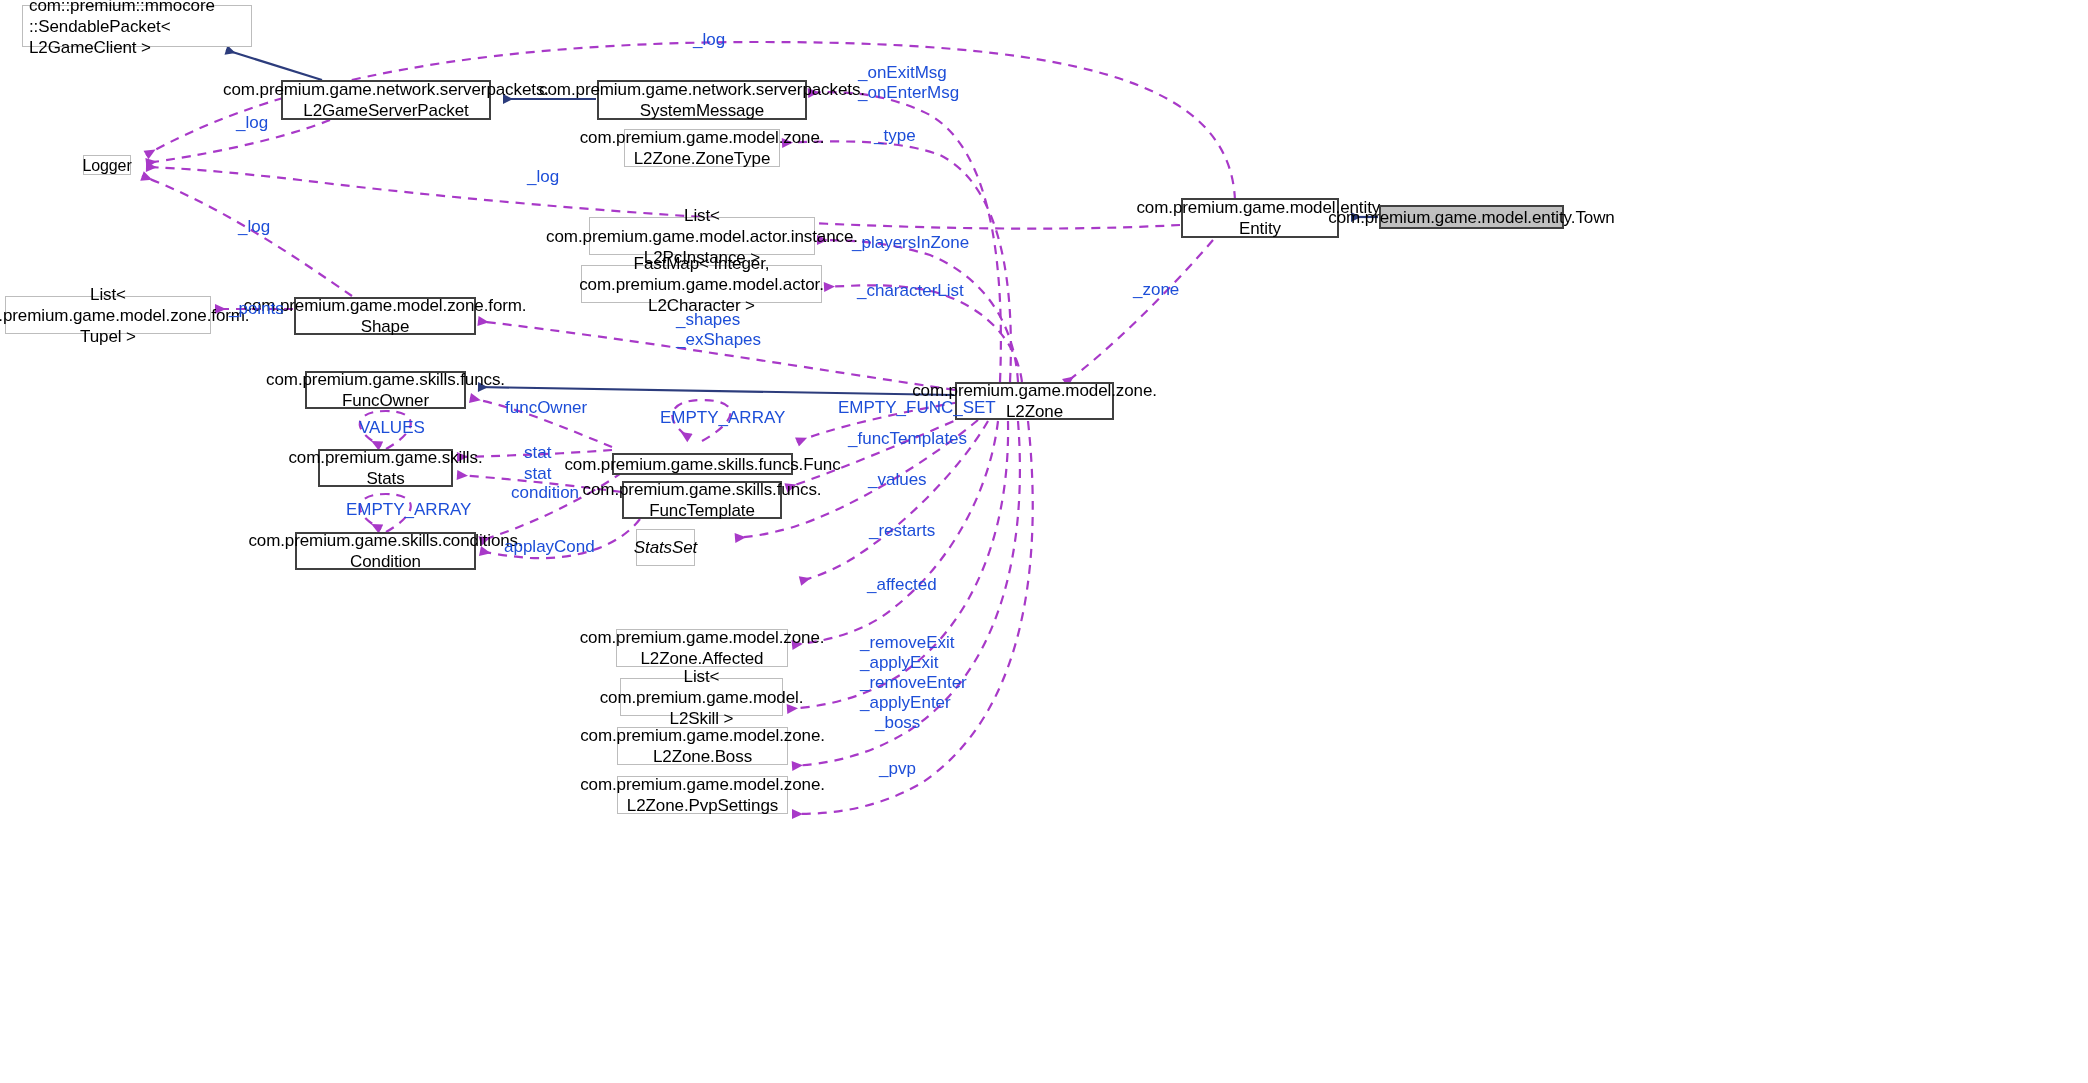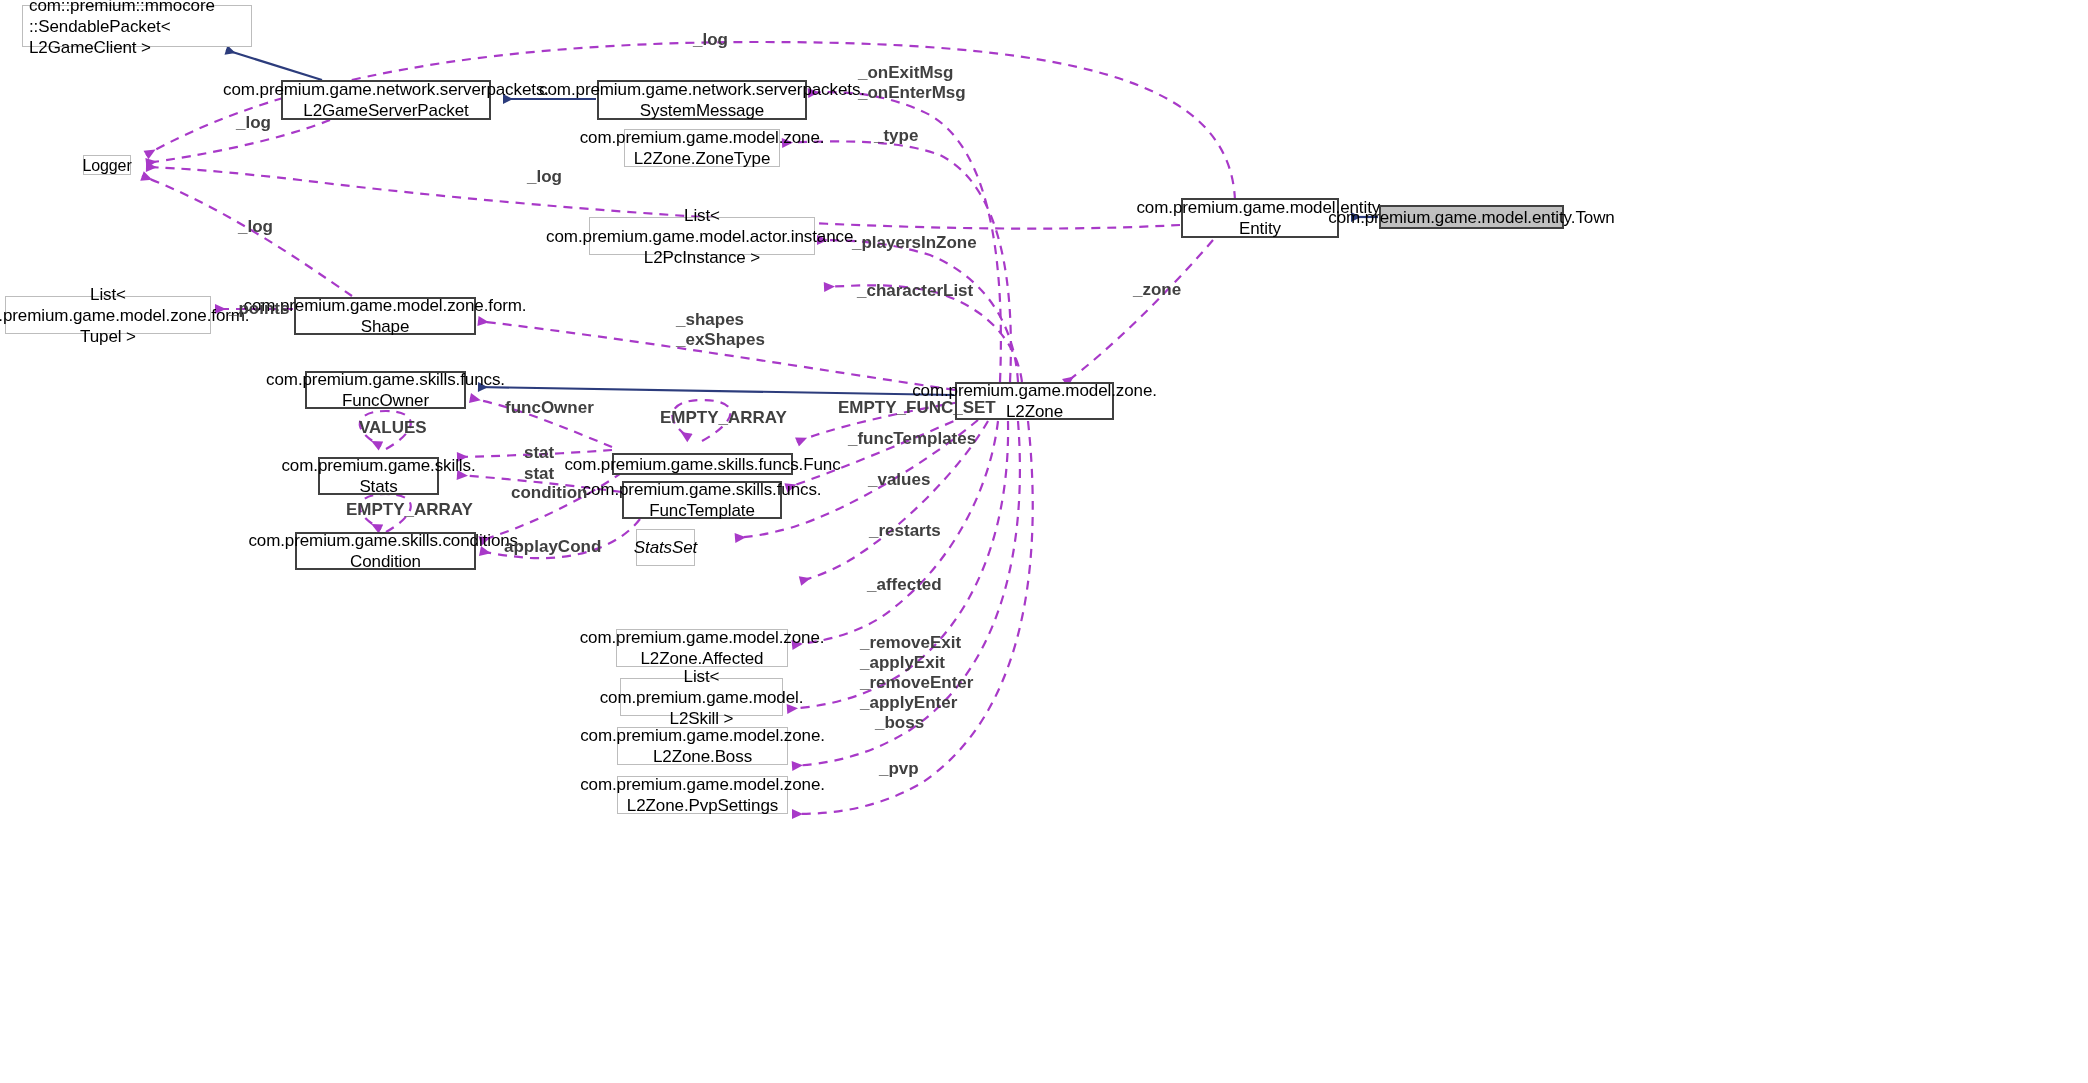--- a/index.html
+++ b/index.html
@@ -45,26 +45,25 @@
   }
   .node.light {
     border: 1px solid #bdbdbd;
   }
   .node.current {
     border: 2px solid #404040;
     background: #c0c0c0;
   }
   .edge-label {
     position: absolute;
-    color: #404040;
+    color: #1d4ed8;
     font-size: 17px;
     line-height: 20px;
     white-space: pre-line;
     background: transparent;
-    font-weight: bold;
   }
 </style>
 </head>
 <body>
 
 <div id="diagram">
 
   <svg id="edge-layer" viewBox="0 0 2088 1083" width="2088" height="1083" xmlns="http://www.w3.org/2000/svg">
     <defs>
       <marker id="arrow-inherit" markerWidth="12" markerHeight="12" refX="10" refY="5" orient="auto" markerUnits="userSpaceOnUse">
@@ -155,34 +154,36 @@
 L2Zone.ZoneType</div>
 
   <div class="node solid" style="left:1181px;top:198px;width:158px;height:40px;">com.premium.game.model.entity.
 Entity</div>
 
   <div class="node current" style="left:1379px;top:205px;width:185px;height:24px;">com.premium.game.model.entity.Town</div>
 
   <div class="node light" style="left:589px;top:217px;width:226px;height:38px;">List&lt; com.premium.game.model.actor.instance.
 L2PcInstance &gt;</div>
 
+  <div class="node light" style="left:581px;top:265px;width:241px;height:38px;">FastMap&lt; Integer, com.premium.game.model.actor.
+L2Character &gt;</div>
 
   <div class="node light" style="left:5px;top:296px;width:206px;height:38px;">List&lt; com.premium.game.model.zone.form.
 Tupel &gt;</div>
 
   <div class="node solid" style="left:294px;top:297px;width:182px;height:38px;">com.premium.game.model.zone.form.
 Shape</div>
 
   <div class="node solid" style="left:305px;top:371px;width:161px;height:38px;">com.premium.game.skills.funcs.
 FuncOwner</div>
 
   <div class="node solid" style="left:955px;top:382px;width:159px;height:38px;">com.premium.game.model.zone.
 L2Zone</div>
 
-  <div class="node solid" style="left:318px;top:449px;width:121px;height:38px;margin-top:8px;">com.premium.game.skills.
+  <div class="node solid" style="left:318px;top:449px;width:135px;height:38px;">com.premium.game.skills.
 Stats</div>
 
   <div class="node solid" style="left:612px;top:441px;width:181px;height:22px;margin-top:12px;">com.premium.game.skills.funcs.Func</div>
 
   <div class="node solid" style="left:622px;top:481px;width:160px;height:38px;">com.premium.game.skills.funcs.
 FuncTemplate</div>
 
   <div class="node solid" style="left:295px;top:532px;width:181px;height:38px;">com.premium.game.skills.conditions.
 Condition</div>
 

